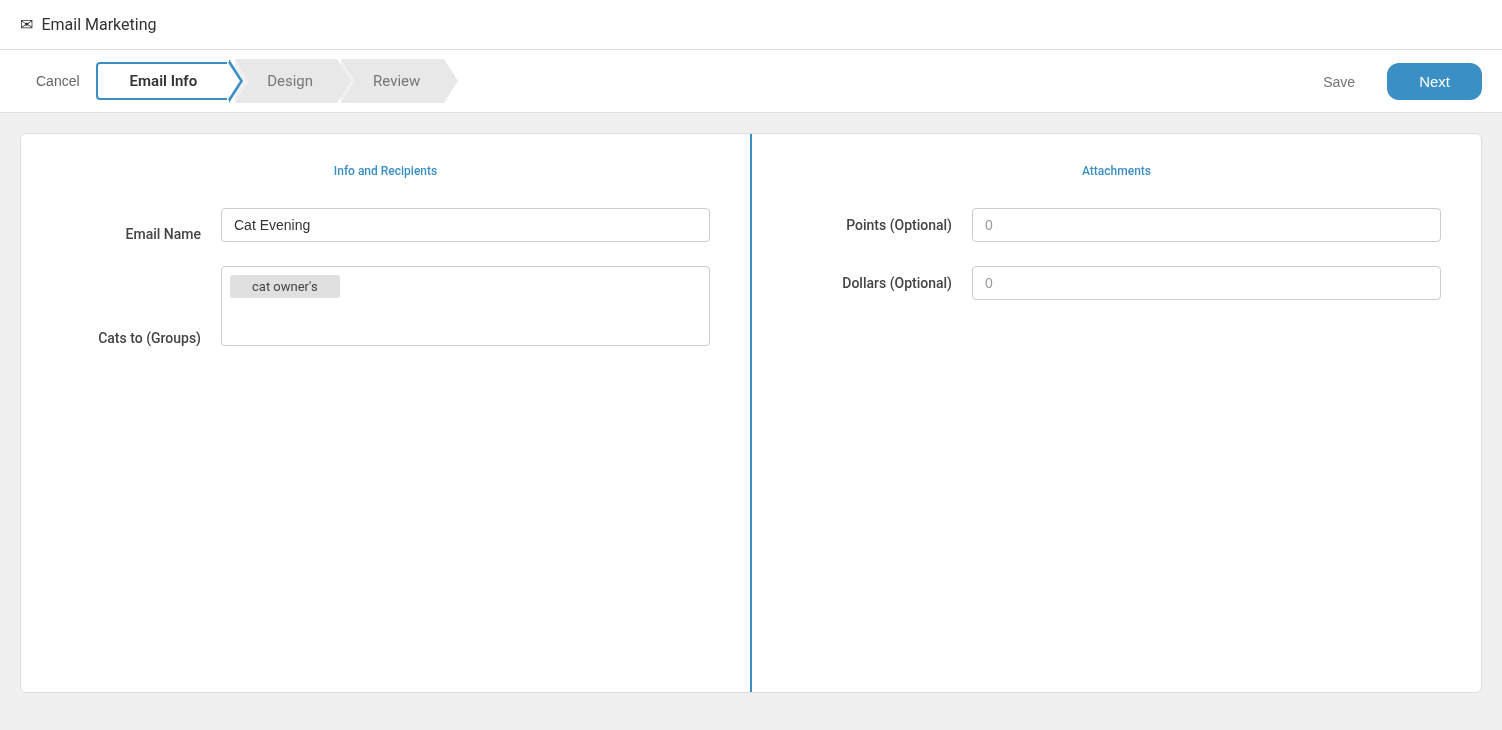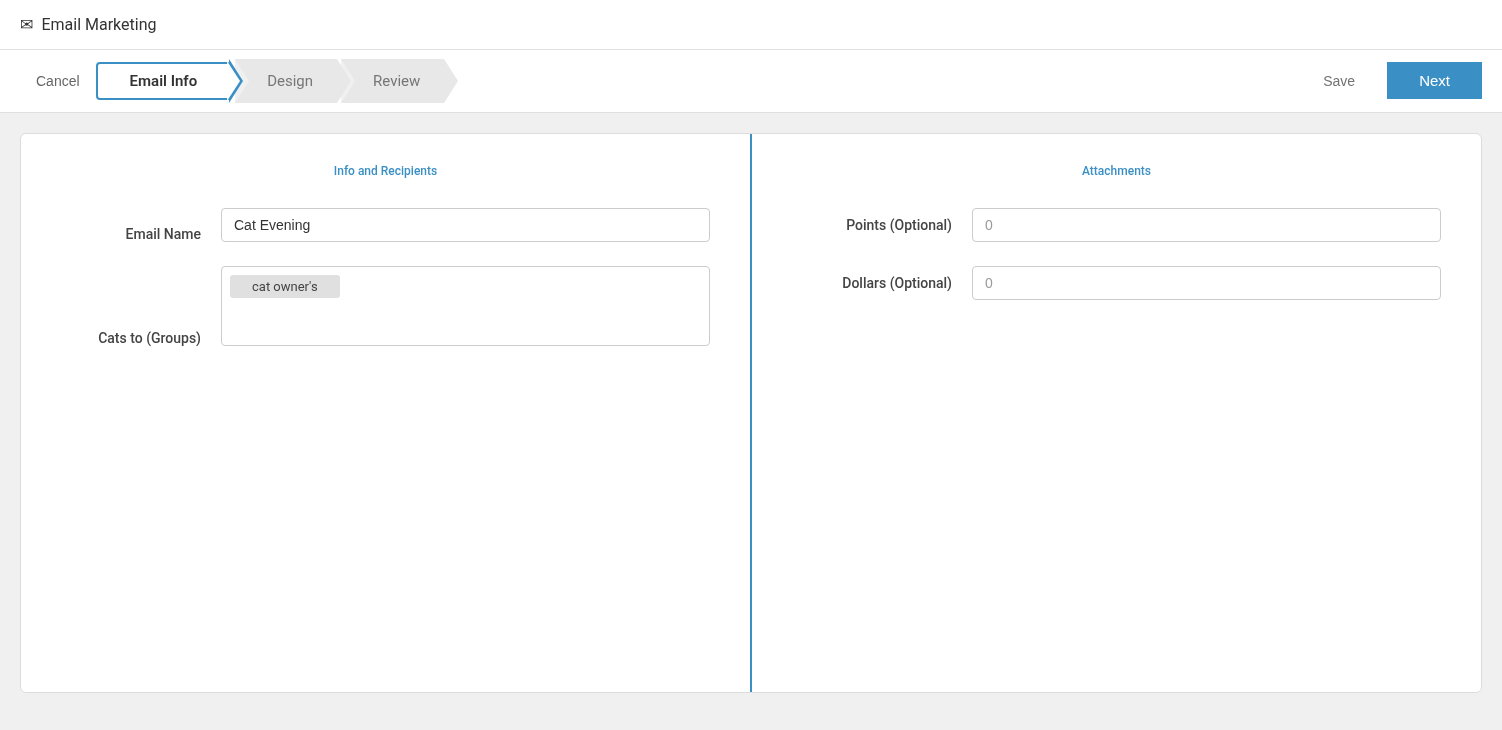--- a/index.html
+++ b/index.html
@@ -28,21 +28,21 @@
     }
 
     .envelope-icon {
       font-size: 16px;
     }
 
     .nav-bar {
       background: #fff;
       padding: 12px 20px;
       display: flex;
-      align-items: flex-start;
+      align-items: flex-end;
       justify-content: space-between;
       border-bottom: 1px solid #e0e0e0;
     }
 
     .nav-left {
       display: flex;
       align-items: center;
       gap: 0;
     }
 
@@ -164,21 +164,21 @@
       color: #737373;
       font-size: 14px;
       cursor: pointer;
       padding: 8px 16px;
     }
 
     .next-btn {
       background: #3a8fc4;
       color: #fff;
       border: none;
-      border-radius: 0;
+      border-radius: 12px;
       padding: 10px 32px;
       font-size: 15px;
       font-weight: 500;
       cursor: pointer;
     }
 
     .content-area {
       padding: 20px;
     }
 

